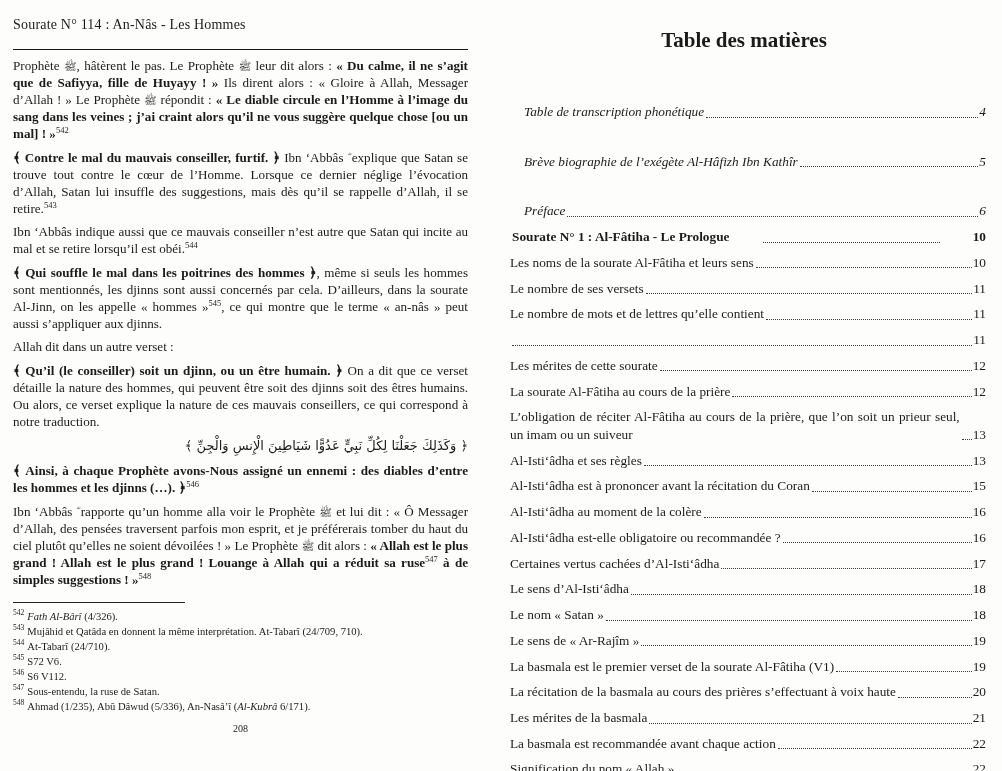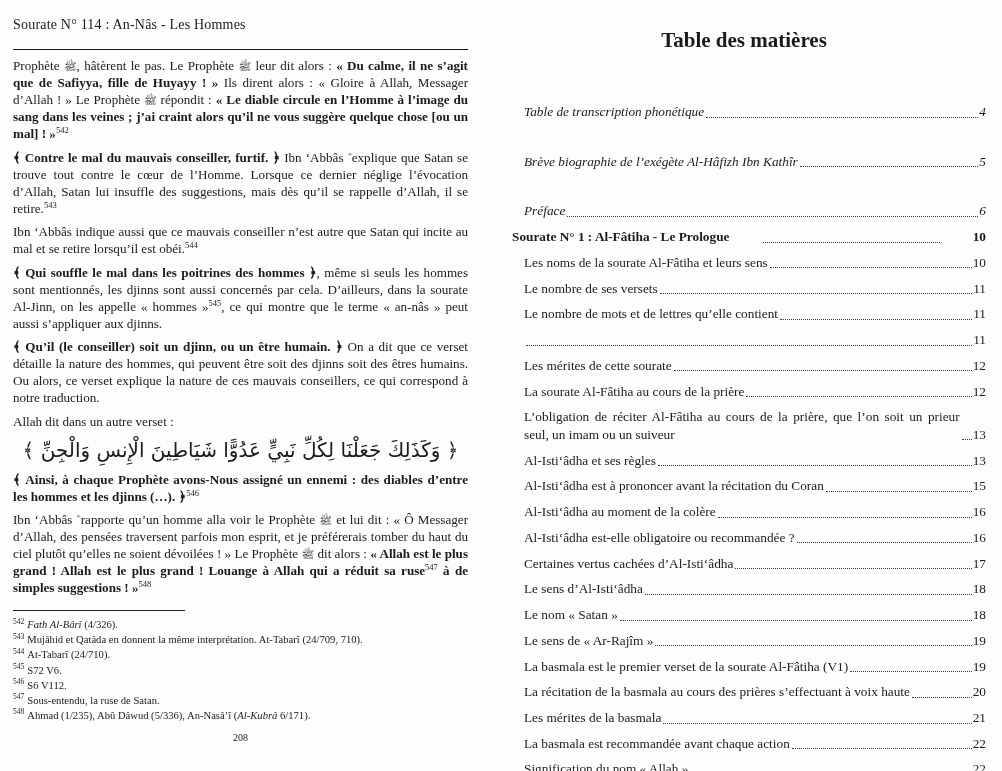--- a/index.html
+++ b/index.html
@@ -16,22 +16,22 @@
     border-bottom:1.6px solid #161616;margin-bottom:7px;
   }
   .page-left p{
     font-size:13.1px;line-height:1.3;text-align:justify;margin:0 0 6.5px 0;
   }
   .b{font-weight:bold;}
   .i{font-style:italic;}
   sup.fnref{font-size:8.5px;line-height:0;vertical-align:super;}
   .orn{font-family:"DejaVu Sans",sans-serif;font-size:10.5px;}
   p.arabic{
-    text-align:center;direction:rtl;font-family:"DejaVu Sans",sans-serif;
-    font-size:20px;margin:8px 0 8px 0;line-height:1.25;
+    direction:rtl;font-family:"DejaVu Sans",sans-serif;
+    font-size:13px;margin:8px 0 8px 0;line-height:1.25;
   }
   .fnsep{width:172px;border:0;border-top:1.2px solid #222;margin:14px 0 6px 0;}
   .footnotes{font-size:10.6px;line-height:1.42;}
   .fn sup{font-size:7.5px;line-height:0;margin-right:3px;}
   .folio{ text-align:center;font-size:10px;margin-top:9px;}
   
   .page-right{width:524px;box-sizing:border-box;padding:24px 16px 0 24px;}
   .toc-title{
     text-align:center;font-weight:bold;font-size:21px;margin:4px 0 26px 0;
   }
@@ -42,37 +42,37 @@
   }
   .toc-row .label{text-align:justify;}
   .toc-row .dots{
     flex:1 1 auto;min-width:10px;
     border-bottom:1.6px dotted #3c3c3c;margin:0 1px 3px 2px;
   }
   .toc-row .pg{white-space:nowrap;}
   .toc-row.front{font-style:italic;margin-left:22px;}
   .toc-row.front .label{font-style:italic;margin-top:24px;}
   .toc-row.chapter{font-weight:bold;margin-left:10px;gap:32px;}
-  .toc-row.sub{margin-left:22px;}
+  .toc-row.sub{margin-left:8px;}
 </style>
 </head>
 <body>
 
 <div class="spread">
 
   <div class="page-left">
     <div class="running-header">Sourate N° 114 : An-Nâs - Les Hommes</div>
 
     <div id="paragraphs">
         <p><span>Prophète </span><span class="orn">ﷺ</span><span>, hâtèrent le pas. Le Prophète </span><span class="orn">ﷺ</span><span> leur dit alors : </span><span class="b">« Du calme, il ne s’agit que de Safiyya, fille de Huyayy ! »</span><span> Ils dirent alors : « Gloire à Allah, Messager d’Allah ! » Le Prophète </span><span class="orn">ﷺ</span><span> répondit : </span><span class="b">« Le diable circule en l’Homme à l’image du sang dans les veines ; j’ai craint alors qu’il ne vous suggère quelque chose [ou un mal] ! »</span><sup class="fnref">542</sup></p>
         <p><span class="b">﴾ Contre le mal du mauvais conseiller, furtif. ﴿</span><span> Ibn ‘Abbâs </span><span class="orn">ؓ</span><span> explique que Satan se trouve tout contre le cœur de l’Homme. Lorsque ce dernier néglige l’évocation d’Allah, Satan lui insuffle des suggestions, mais dès qu’il se rappelle d’Allah, il se retire.</span><sup class="fnref">543</sup></p>
         <p><span>Ibn ‘Abbâs indique aussi que ce mauvais conseiller n’est autre que Satan qui incite au mal et se retire lorsqu’il est obéi.</span><sup class="fnref">544</sup></p>
         <p><span class="b">﴾ Qui souffle le mal dans les poitrines des hommes ﴿</span><span>, même si seuls les hommes sont mentionnés, les djinns sont aussi concernés par cela. D’ailleurs, dans la sourate Al-Jinn, on les appelle « hommes »</span><sup class="fnref">545</sup><span>, ce qui montre que le terme « an-nâs » peut aussi s’appliquer aux djinns.</span></p>
+        <p><span>Allah dit dans un autre verset :</span></p>
         <p><span class="b">﴾ Qu’il (le conseiller) soit un djinn, ou un être humain. ﴿</span><span> On a dit que ce verset détaille la nature des hommes, qui peuvent être soit des djinns soit des êtres humains. Ou alors, ce verset explique la nature de ces mauvais conseillers, ce qui correspond à notre traduction.</span></p>
-        <p><span>Allah dit dans un autre verset :</span></p>
         <p class="arabic">﴿ وَكَذَلِكَ جَعَلْنَا لِكُلِّ نَبِيٍّ عَدُوًّا شَيَاطِينَ الْإِنسِ وَالْجِنِّ ﴾</p>
         <p><span class="b">﴾ Ainsi, à chaque Prophète avons-Nous assigné un ennemi : des diables d’entre les hommes et les djinns (…). ﴿</span><sup class="fnref">546</sup></p>
         <p><span>Ibn ‘Abbâs </span><span class="orn">ؓ</span><span> rapporte qu’un homme alla voir le Prophète </span><span class="orn">ﷺ</span><span> et lui dit : « Ô Messager d’Allah, des pensées traversent parfois mon esprit, et je préférerais tomber du haut du ciel plutôt qu’elles ne soient dévoilées ! » Le Prophète </span><span class="orn">ﷺ</span><span> dit alors : </span><span class="b">« Allah est le plus grand ! Allah est le plus grand ! Louange à Allah qui a réduit sa ruse</span><sup class="fnref">547</sup><span class="b"> à de simples suggestions ! »</span><sup class="fnref">548</sup></p>
       </div>
 
     <hr class="fnsep">
     <div id="footnotes" class="footnotes">
         <div class="fn"><sup>542</sup><span class="i">Fath Al-Bârî</span><span> (4/326).</span></div>
         <div class="fn"><sup>543</sup><span>Mujâhid et Qatâda en donnent la même interprétation. At-Tabarî (24/709, 710).</span></div>
         <div class="fn"><sup>544</sup><span>At-Tabarî (24/710).</span></div>

